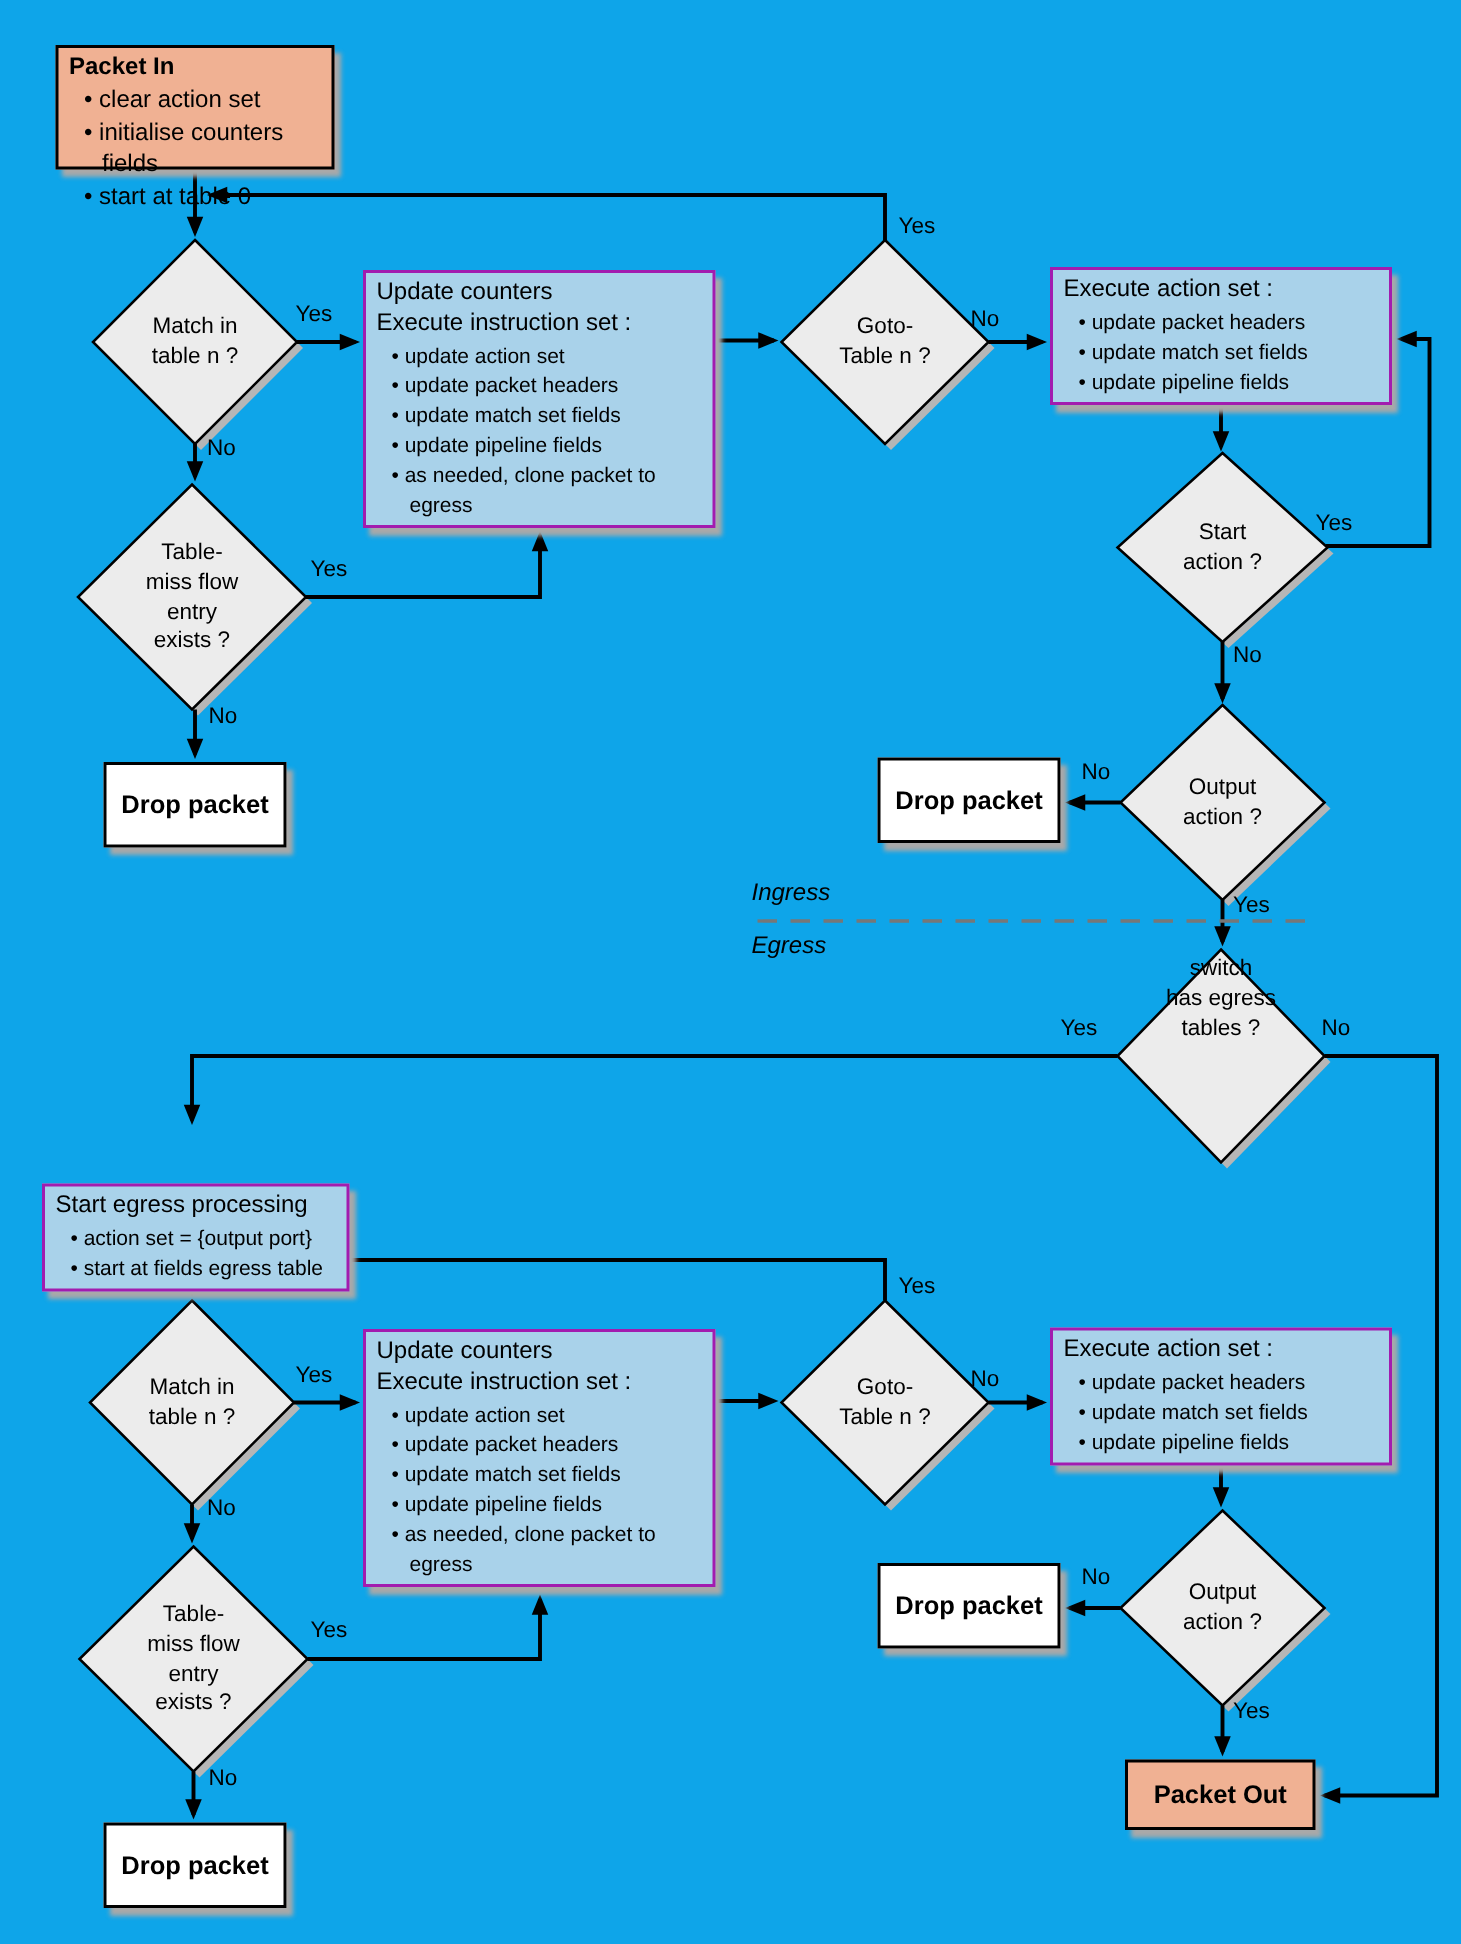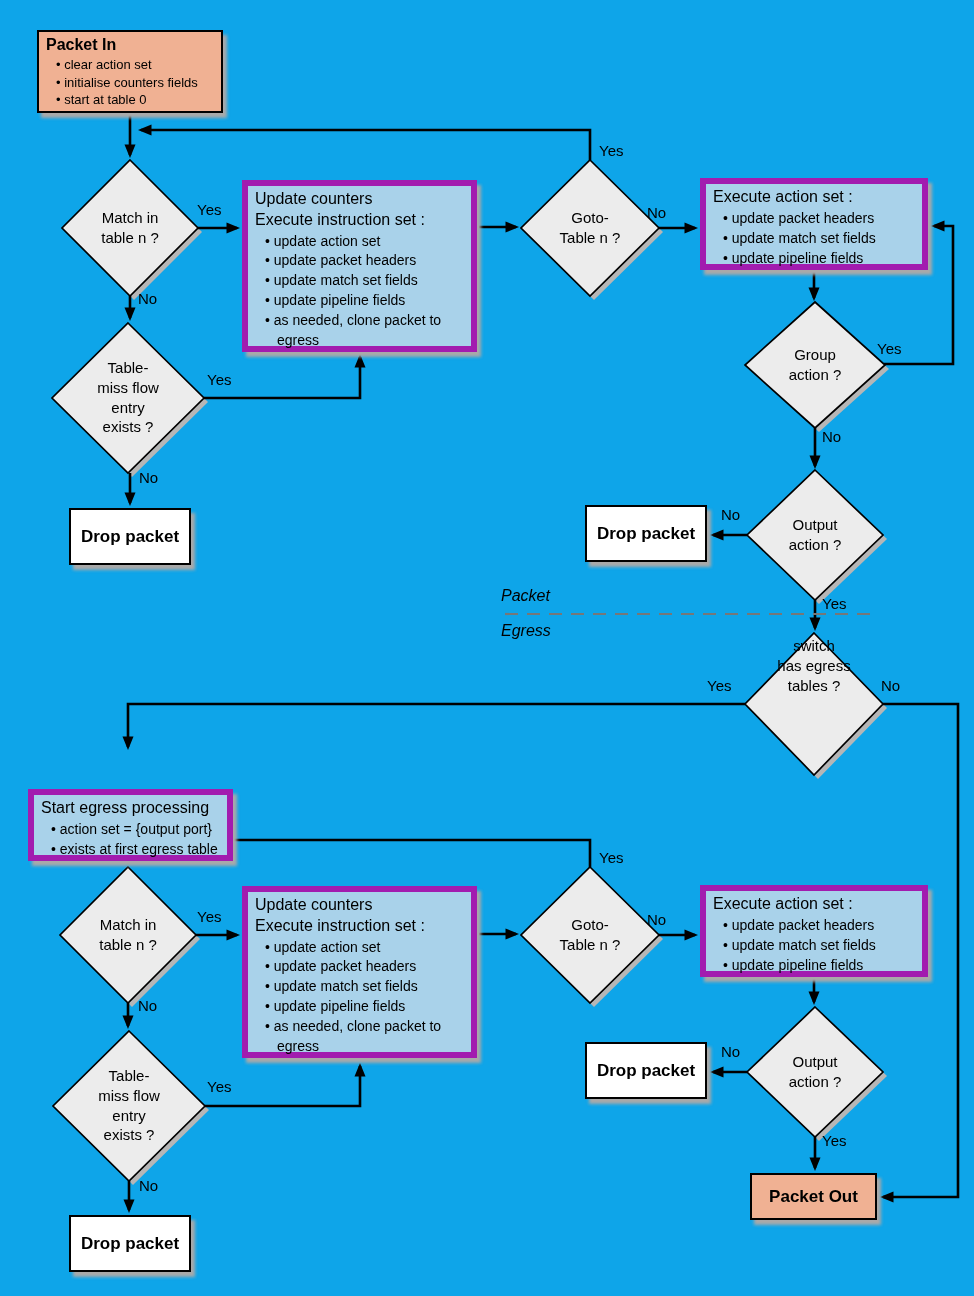--- a/index.html
+++ b/index.html
@@ -7,38 +7,38 @@
     position:relative;width:974px;height:1296px;background:#0ea5e9;
     font-family:"Liberation Sans", sans-serif;color:#000;overflow:hidden;padding-left:12px;
   }
   #wires{position:absolute;left:0;top:0;z-index:1;}
   #wires path.conn{fill:none;stroke:#000;stroke-width:2.6;}
   #wires path.dash{fill:none;stroke:#777;stroke-width:2.2;stroke-dasharray:13 9;}
   #wires polygon.diamond{fill:#ececec;stroke:#000;stroke-width:1.7;}
   #wires polygon.dshadow{fill:#b6b6b6;}
   .node{position:absolute;z-index:2;box-sizing:border-box;}
   .proc{
-    background:#a9d2ea;border:6px solid #a21caf;box-shadow:4px 5px 3px #a9a9a9;
+    background:#a9d2ea;border:2px solid #a21caf;box-shadow:4px 5px 3px #a9a9a9;
     padding:3px 6px 4px 7px;
   }
   .term{
     background:#f0b193;border:2px solid #000;box-shadow:4px 5px 3px #a9a9a9;
     padding:3px 6px 4px 7px;
   }
   .plain{
     background:#fff;border:2px solid #000;box-shadow:4px 5px 3px #a9a9a9;
     display:flex;align-items:center;justify-content:center;
     font-weight:bold;font-size:17px;
   }
   .term-title{font-weight:bold;font-size:16px;line-height:1.25;}
   .proc-title{font-weight:normal;font-size:16px;line-height:1.3;}
   ul.bullets{margin:1px 0 0 0;padding:0 0 0 10px;list-style:none;}
   ul.bullets li{font-size:14px;line-height:1.42;padding-left:12px;text-indent:-12px;}
   ul.bullets li:before{content:"\2022\00a0";}
-  .term ul.bullets li{font-size:13px;line-height:1.35;}
+  .term ul.bullets li{font-size:16px;line-height:1.35;}
   .dlabel{
     position:absolute;z-index:2;transform:translate(-50%,-50%);
     text-align:center;white-space:pre-line;font-size:15px;line-height:1.32;
   }
   .elabel{position:absolute;z-index:2;font-size:15px;line-height:1;}
   .zonelabel{position:absolute;z-index:2;font-style:italic;font-size:16px;line-height:1;}
 </style>
 </head>
 <body>
 
@@ -137,47 +137,47 @@
 
   <div class="node proc" style="left:700px;top:178px;width:228px;height:92px;">
     <div class="proc-title">Execute action set :</div>
     <ul class="bullets">
       <li>update packet headers</li>
       <li>update match set fields</li>
       <li>update pipeline fields</li>
     </ul>
   </div>
 
-  <div class="dlabel" style="left:815px;top:365px;">Group
+  <div class="dlabel" style="left:815px;top:365px;">Start
 action ?</div>
 
   <div class="dlabel" style="left:815px;top:535px;">Output
 action ?</div>
 
   <div class="dlabel" style="left:128px;top:398px;">Table-
 miss flow
 entry
 exists ?</div>
 
   <div class="node plain" style="left:69px;top:508px;width:122px;height:57px;">Drop packet</div>
 
   <div class="node plain" style="left:585px;top:505px;width:122px;height:57px;">Drop packet</div>
 
-  <div class="zonelabel" style="left:501px;top:588px;">Packet</div>
+  <div class="zonelabel" style="left:501px;top:588px;">Ingress</div>
   <div class="zonelabel" style="left:501px;top:623px;">Egress</div>
 
   <div class="dlabel" style="left:814px;top:666px;">switch
 has egress
 tables ?</div>
 
   <div class="node proc" style="left:28px;top:753px;width:205px;height:72px;margin-top:36px;">
     <div class="proc-title">Start egress processing</div>
     <ul class="bullets">
       <li>action set = {output port}</li>
-      <li>exists at first egress table</li>
+      <li>start at fields egress table</li>
     </ul>
   </div>
 
   <div class="dlabel" style="left:128px;top:935px;">Match in
 table n ?</div>
 
   <div class="node proc" style="left:242px;top:886px;width:235px;height:172px;">
     <div class="proc-title">Update counters</div>
     <div class="proc-title">Execute instruction set :</div>
     <ul class="bullets">

